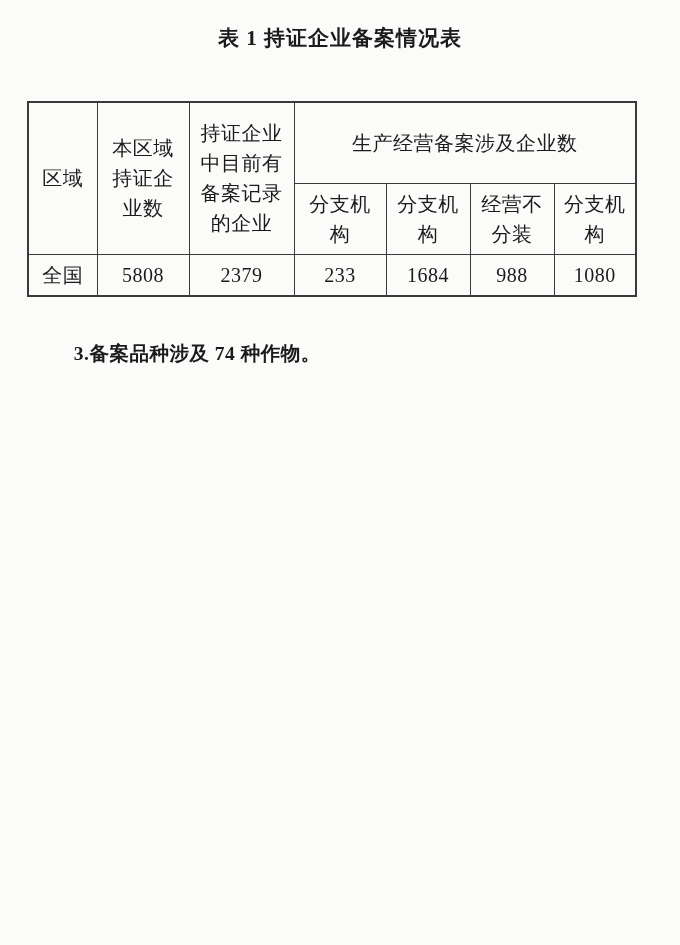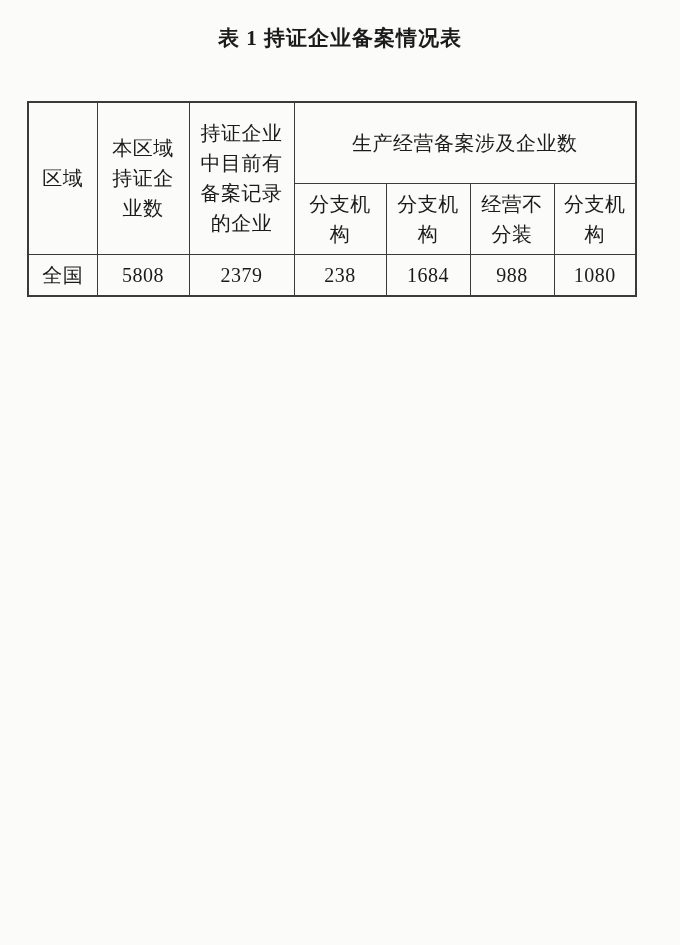--- a/index.html
+++ b/index.html
@@ -85,24 +85,25 @@
       <tr class="hdr-sub">
         <td>分支机构</td>
         <td>分支机构</td>
         <td>经营不分装</td>
         <td>分支机构</td>
       </tr>
       <tr class="data-row">
         <td>全国</td>
         <td>5808</td>
         <td>2379</td>
-        <td>238</td>
+        <td>233</td>
         <td>1684</td>
         <td>988</td>
         <td>1080</td>
       </tr>
     </tbody>
   </table>
 
   <div class="body-text">
+    <p class="bold">3.备案品种涉及 74 种作物。</p>
   </div>
 
 </div>
 
 </body></html>

